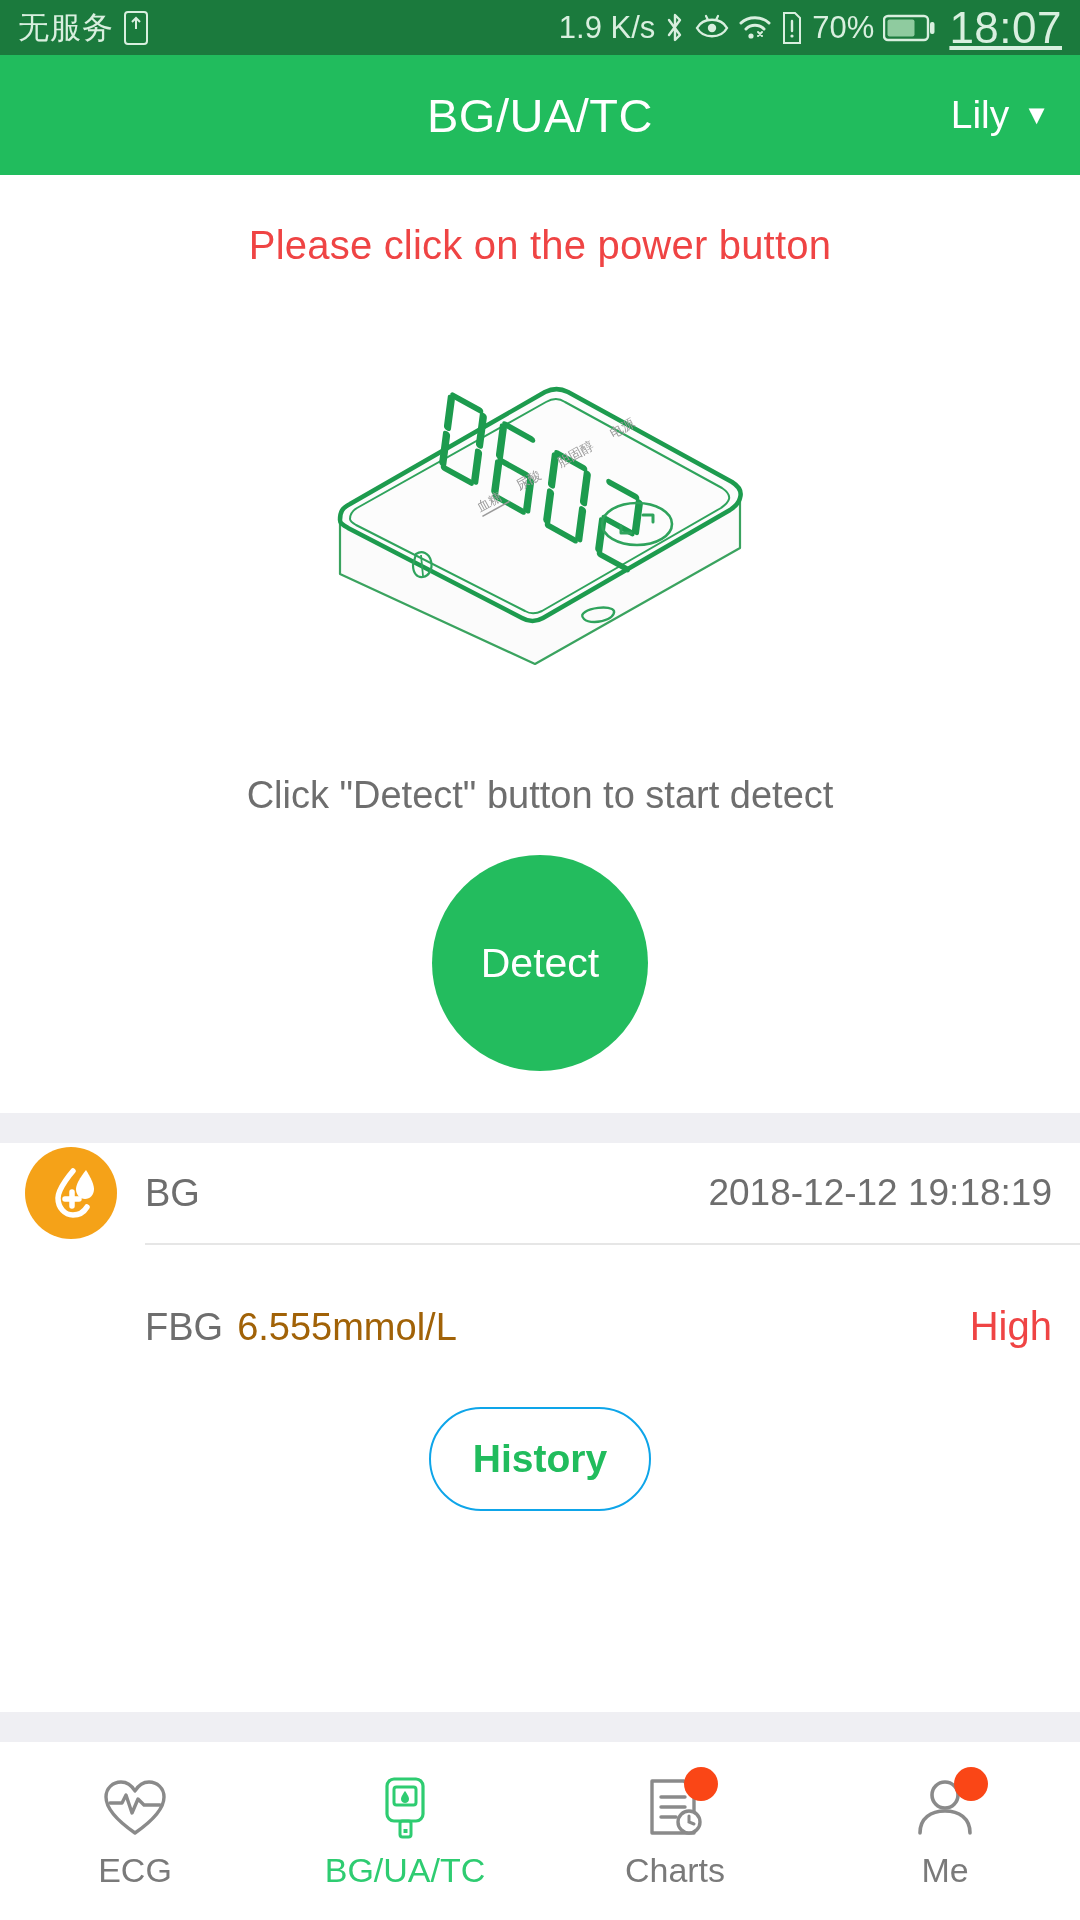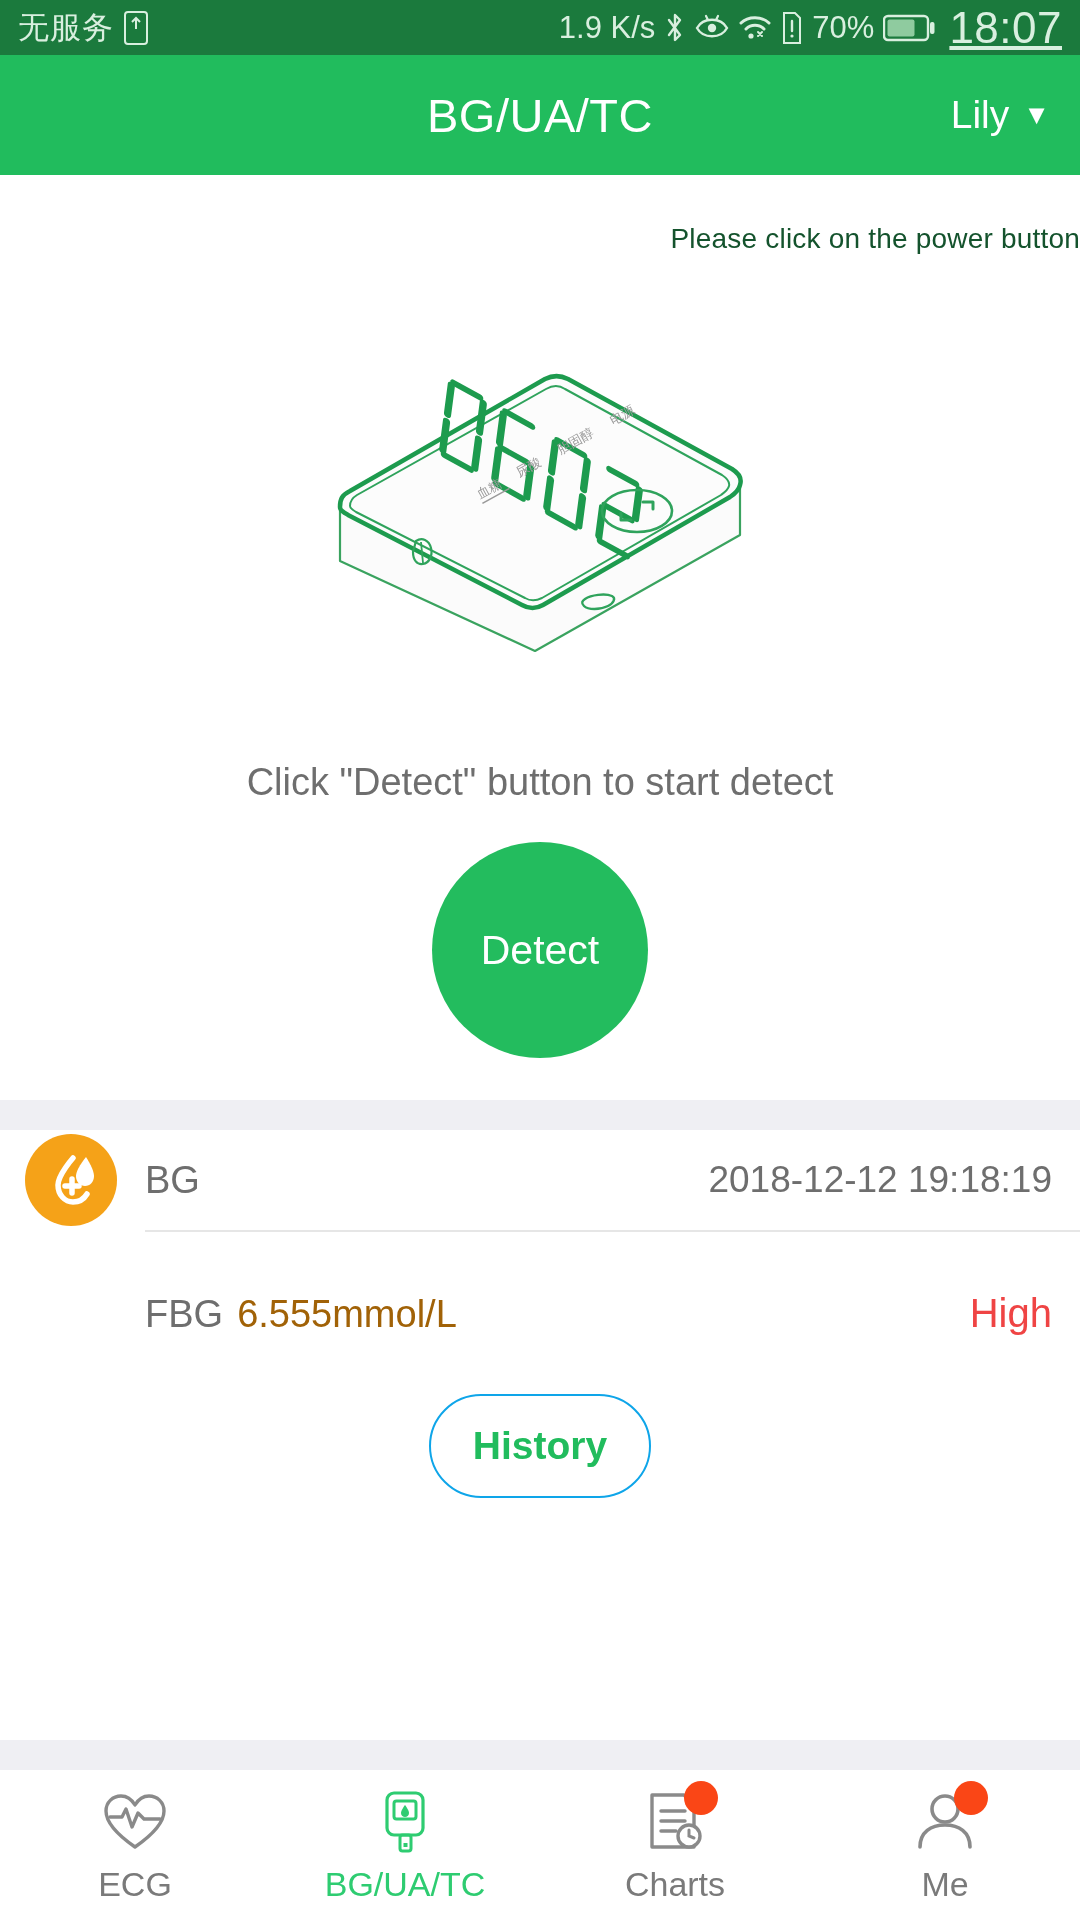--- a/index.html
+++ b/index.html
@@ -72,23 +72,23 @@
   }
   .caret { font-size: 27px; line-height: 1; }
 
   
   .body-top {
     background: #ffffff;
     flex: 0 0 auto;
     padding-top: 48px;
   }
   .hint {
-    text-align: right;
-    color: #14532d;
-    font-size: 28px;
+    text-align: center;
+    color: #ef4444;
+    font-size: 40px;
     letter-spacing: 0.2px;
   }
   .device-wrap {
     height: 420px;
     display: flex;
     align-items: center;
     justify-content: center;
     margin-top: 14px;
   }
   .hint2 {
@@ -193,21 +193,21 @@
     font-weight: bold;
     display: flex;
     align-items: center;
     justify-content: center;
     font-family: "Liberation Sans", sans-serif;
     cursor: pointer;
   }
 
   
   .tabbar {
-    height: 150px;
+    height: 178px;
     background: #ffffff;
     display: flex;
     flex: 0 0 auto;
   }
   .tab {
     flex: 1 1 0;
     display: flex;
     flex-direction: column;
     align-items: center;
     justify-content: center;

